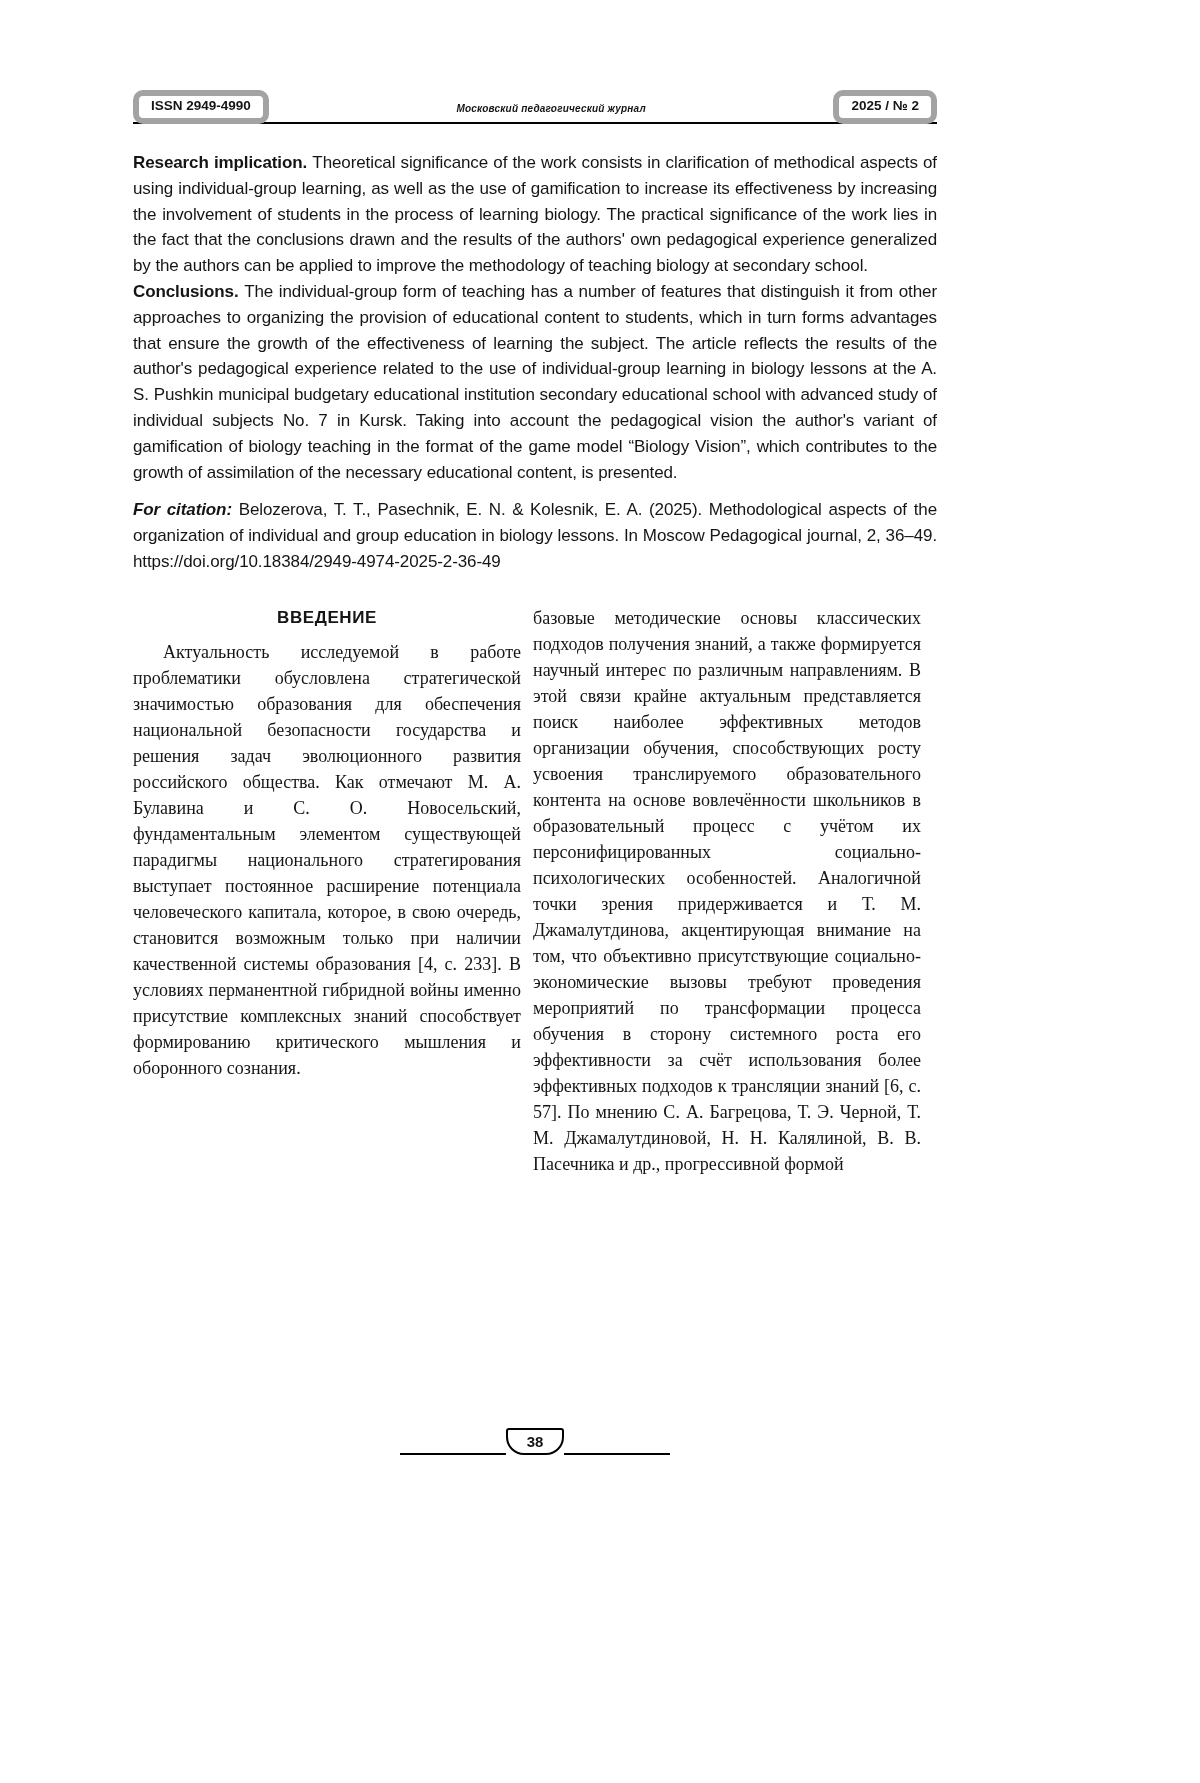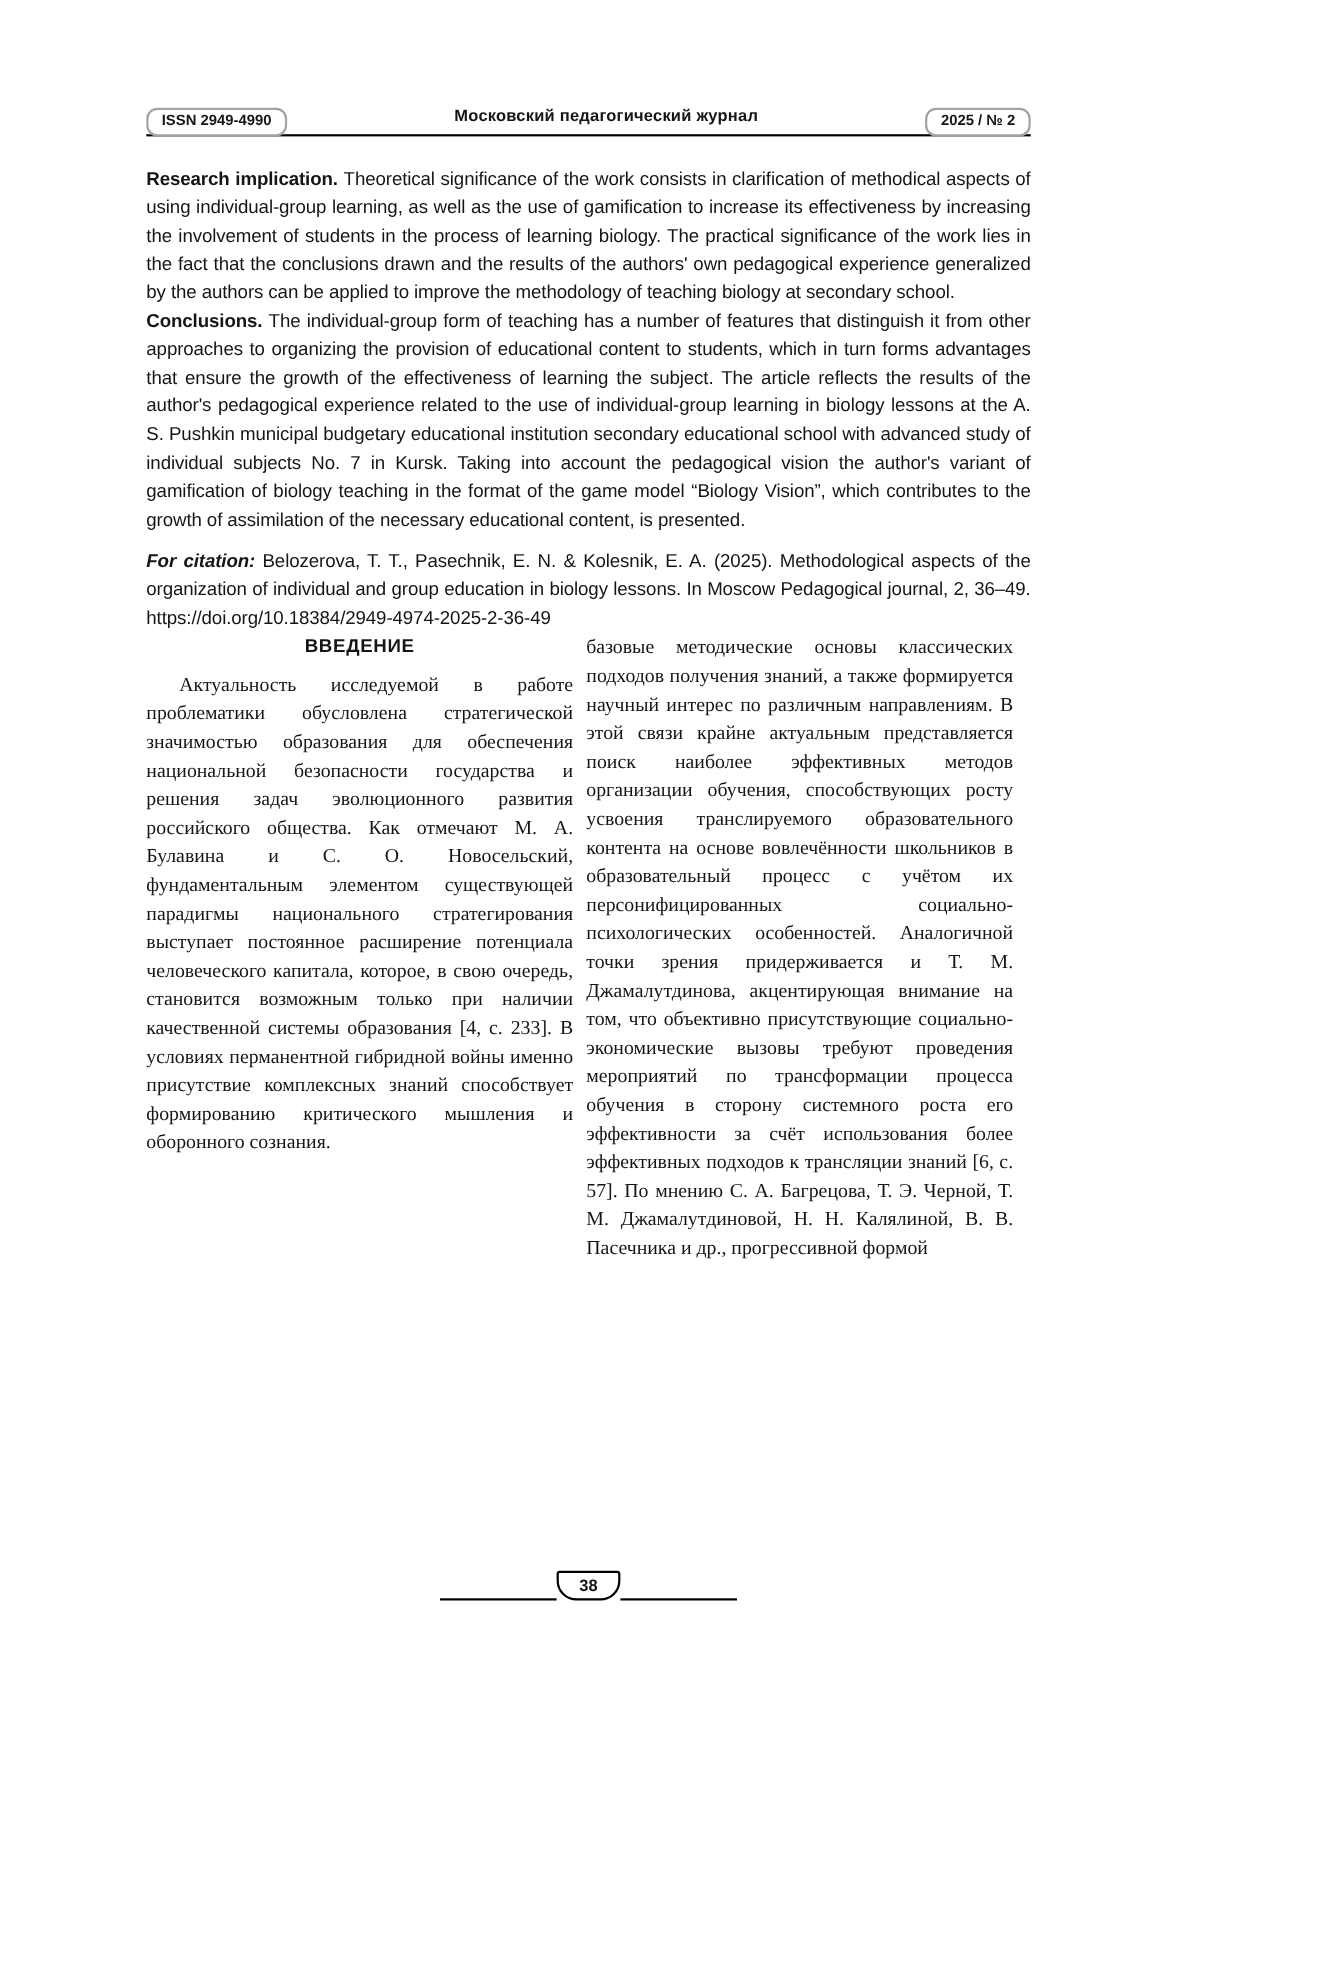--- a/index.html
+++ b/index.html
@@ -18,52 +18,54 @@
   }
   
   .page-header {
     display:flex;
     align-items:flex-end;
     justify-content:space-between;
     border-bottom:2px solid #000;
     height:36px;
   }
   .header-tab {
-    border:2px solid #a3a3a3;
+    border:6px solid #a3a3a3;
     border-radius:10px;
     background:#fff;
     font-size:13.5px;
     font-weight:bold;
     padding:3px 12px 4px;
     margin-bottom:-2px;
     white-space:nowrap;
     line-height:1.1;
   }
   .journal-title {
-    font-size:15px;
+    font-size:10px;
     font-weight:bold;
     padding-bottom:8px;
     letter-spacing:0.2px;
+    font-style:italic;
   }
   
   .abstract {
     margin-top:26px;
     font-size:17px;
     line-height:25.8px;
     text-align:justify;
     letter-spacing:-0.1px;
   }
   .abstract p { margin:0; }
   .abstract .lead-bold { font-weight:bold;margin-top:38px; }
   .abstract .lead-bi { font-weight:bold; font-style:italic; }
   .abstract .spaced { margin-top:12px; }
   
   .body-columns {
     display:flex;
     gap:12px;
+    margin-top:30px;
     font-family:"Liberation Serif", serif;
     font-size:18px;
     line-height:26px;
     text-align:justify;
   }
   .col { width:388px; }
   .section-heading {
     font-family:"Liberation Sans", sans-serif;
     font-size:17px;
     font-weight:bold;

